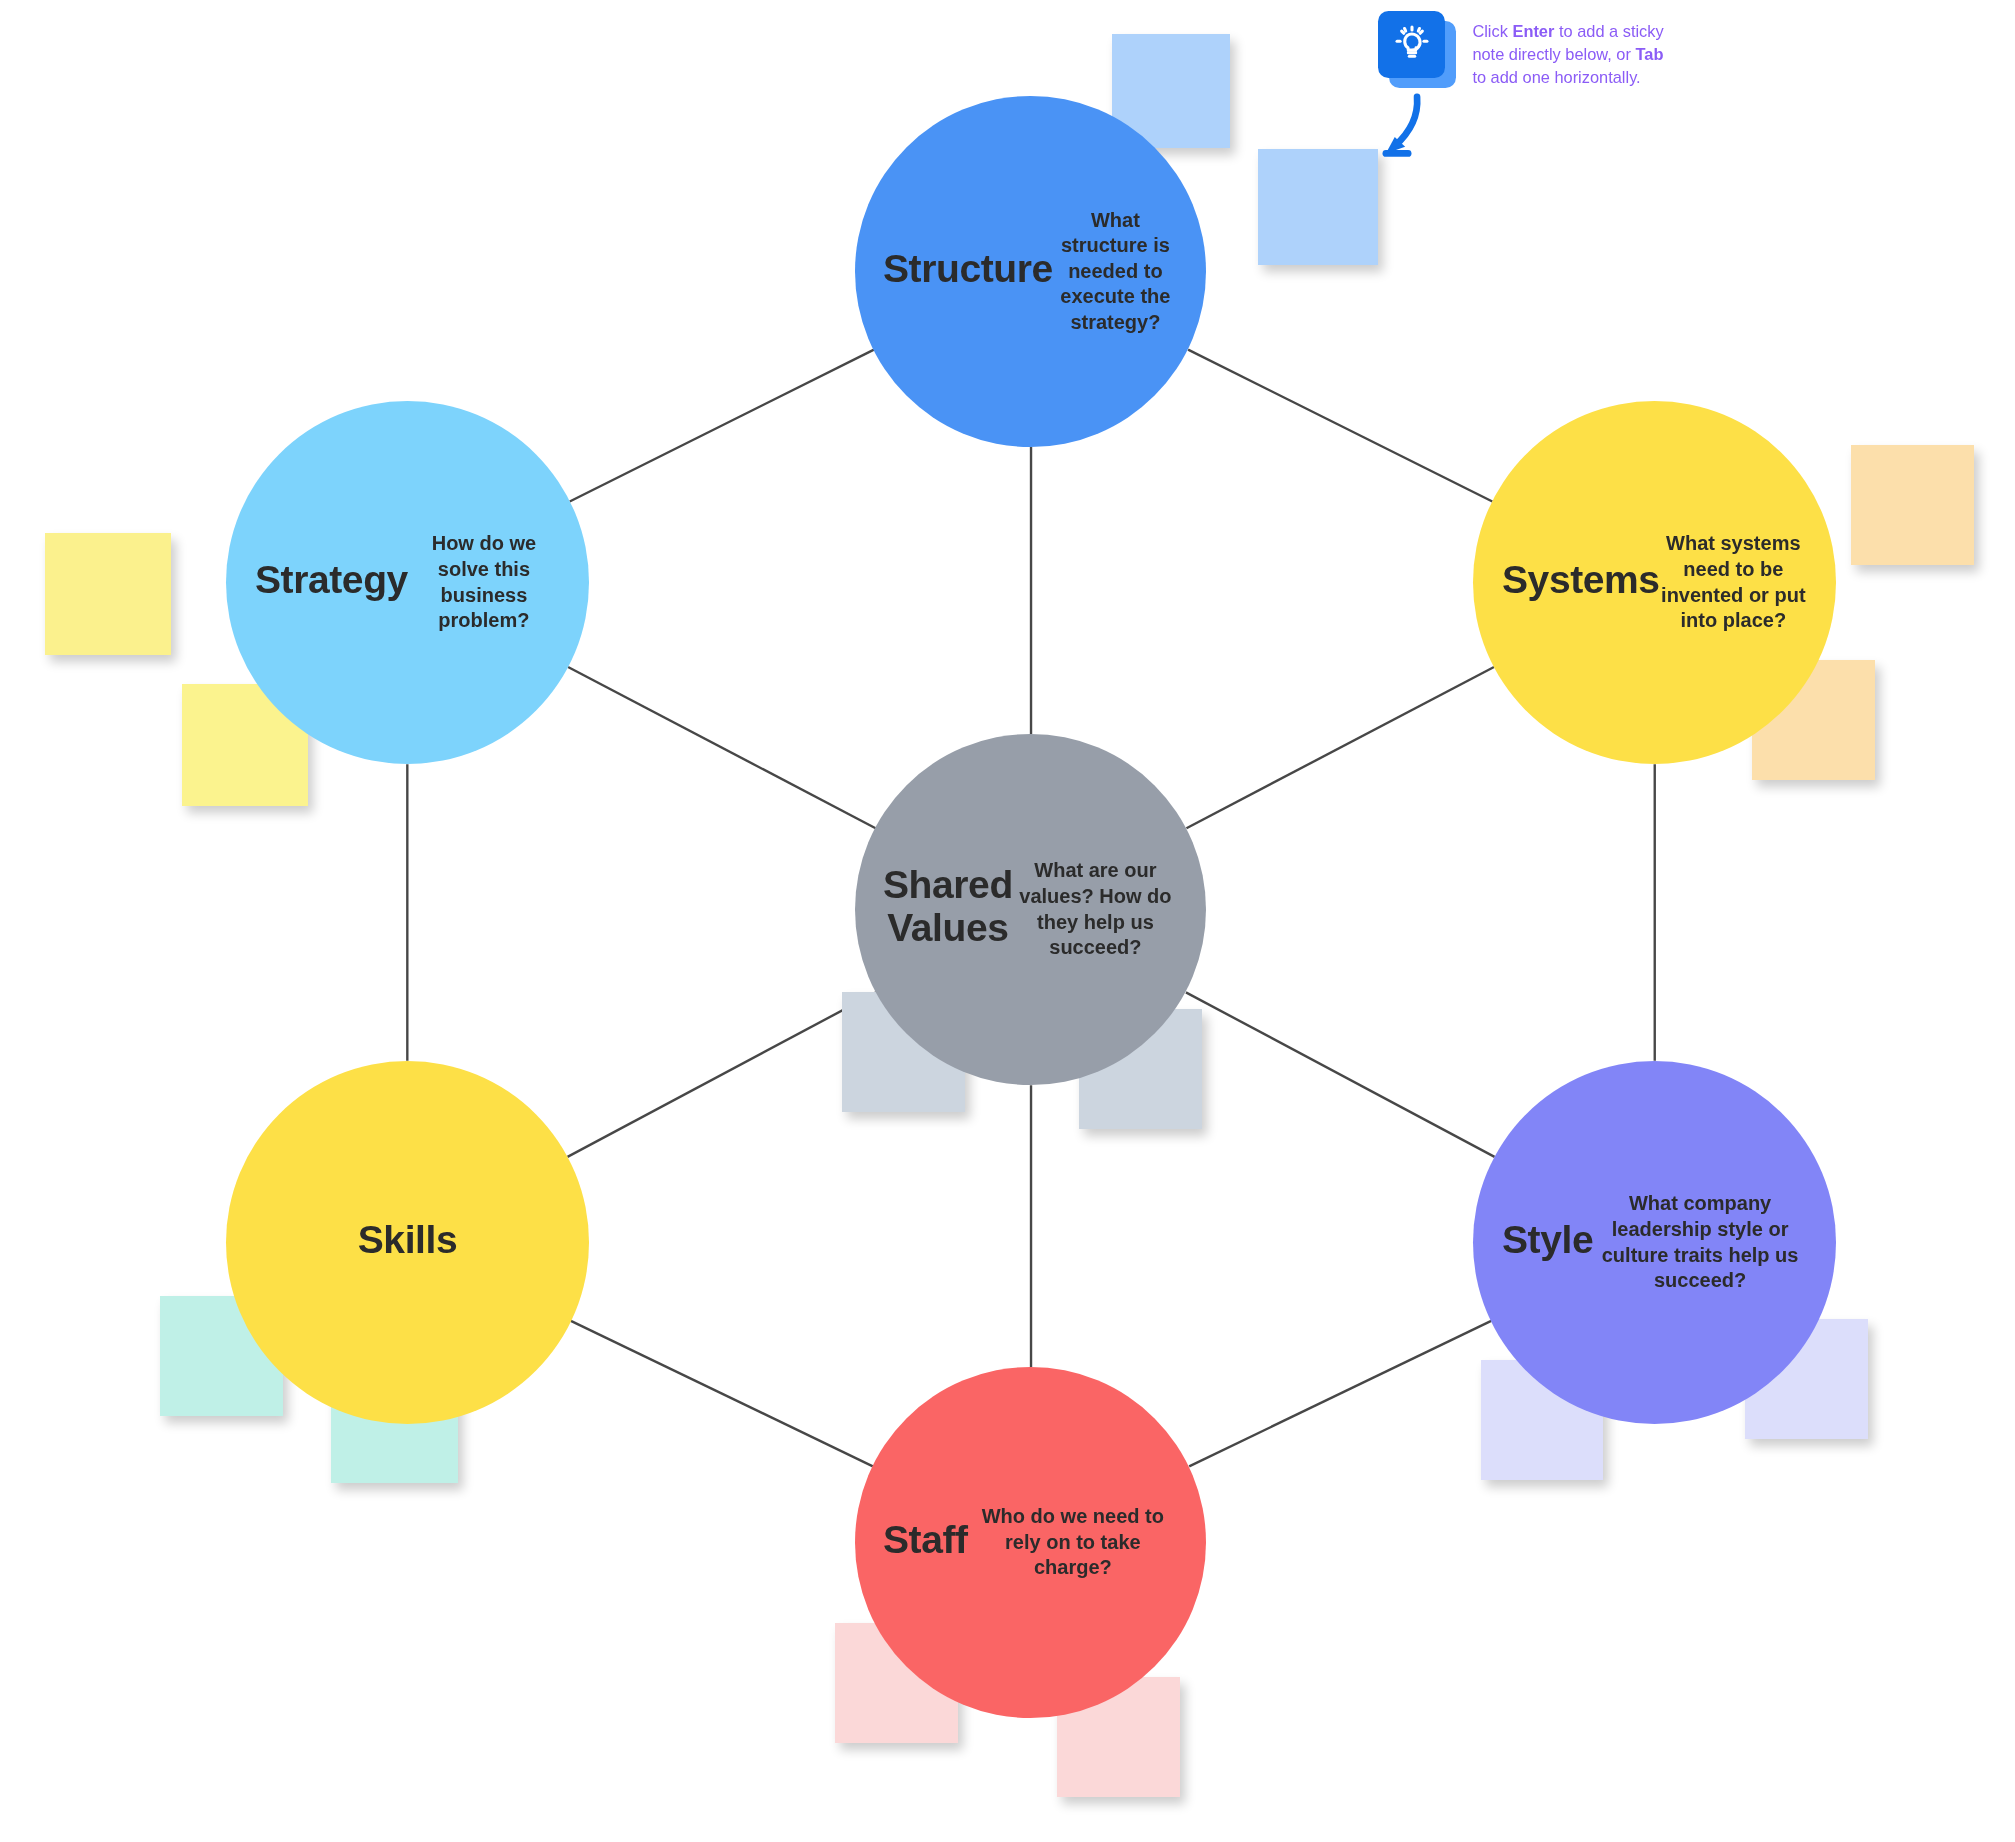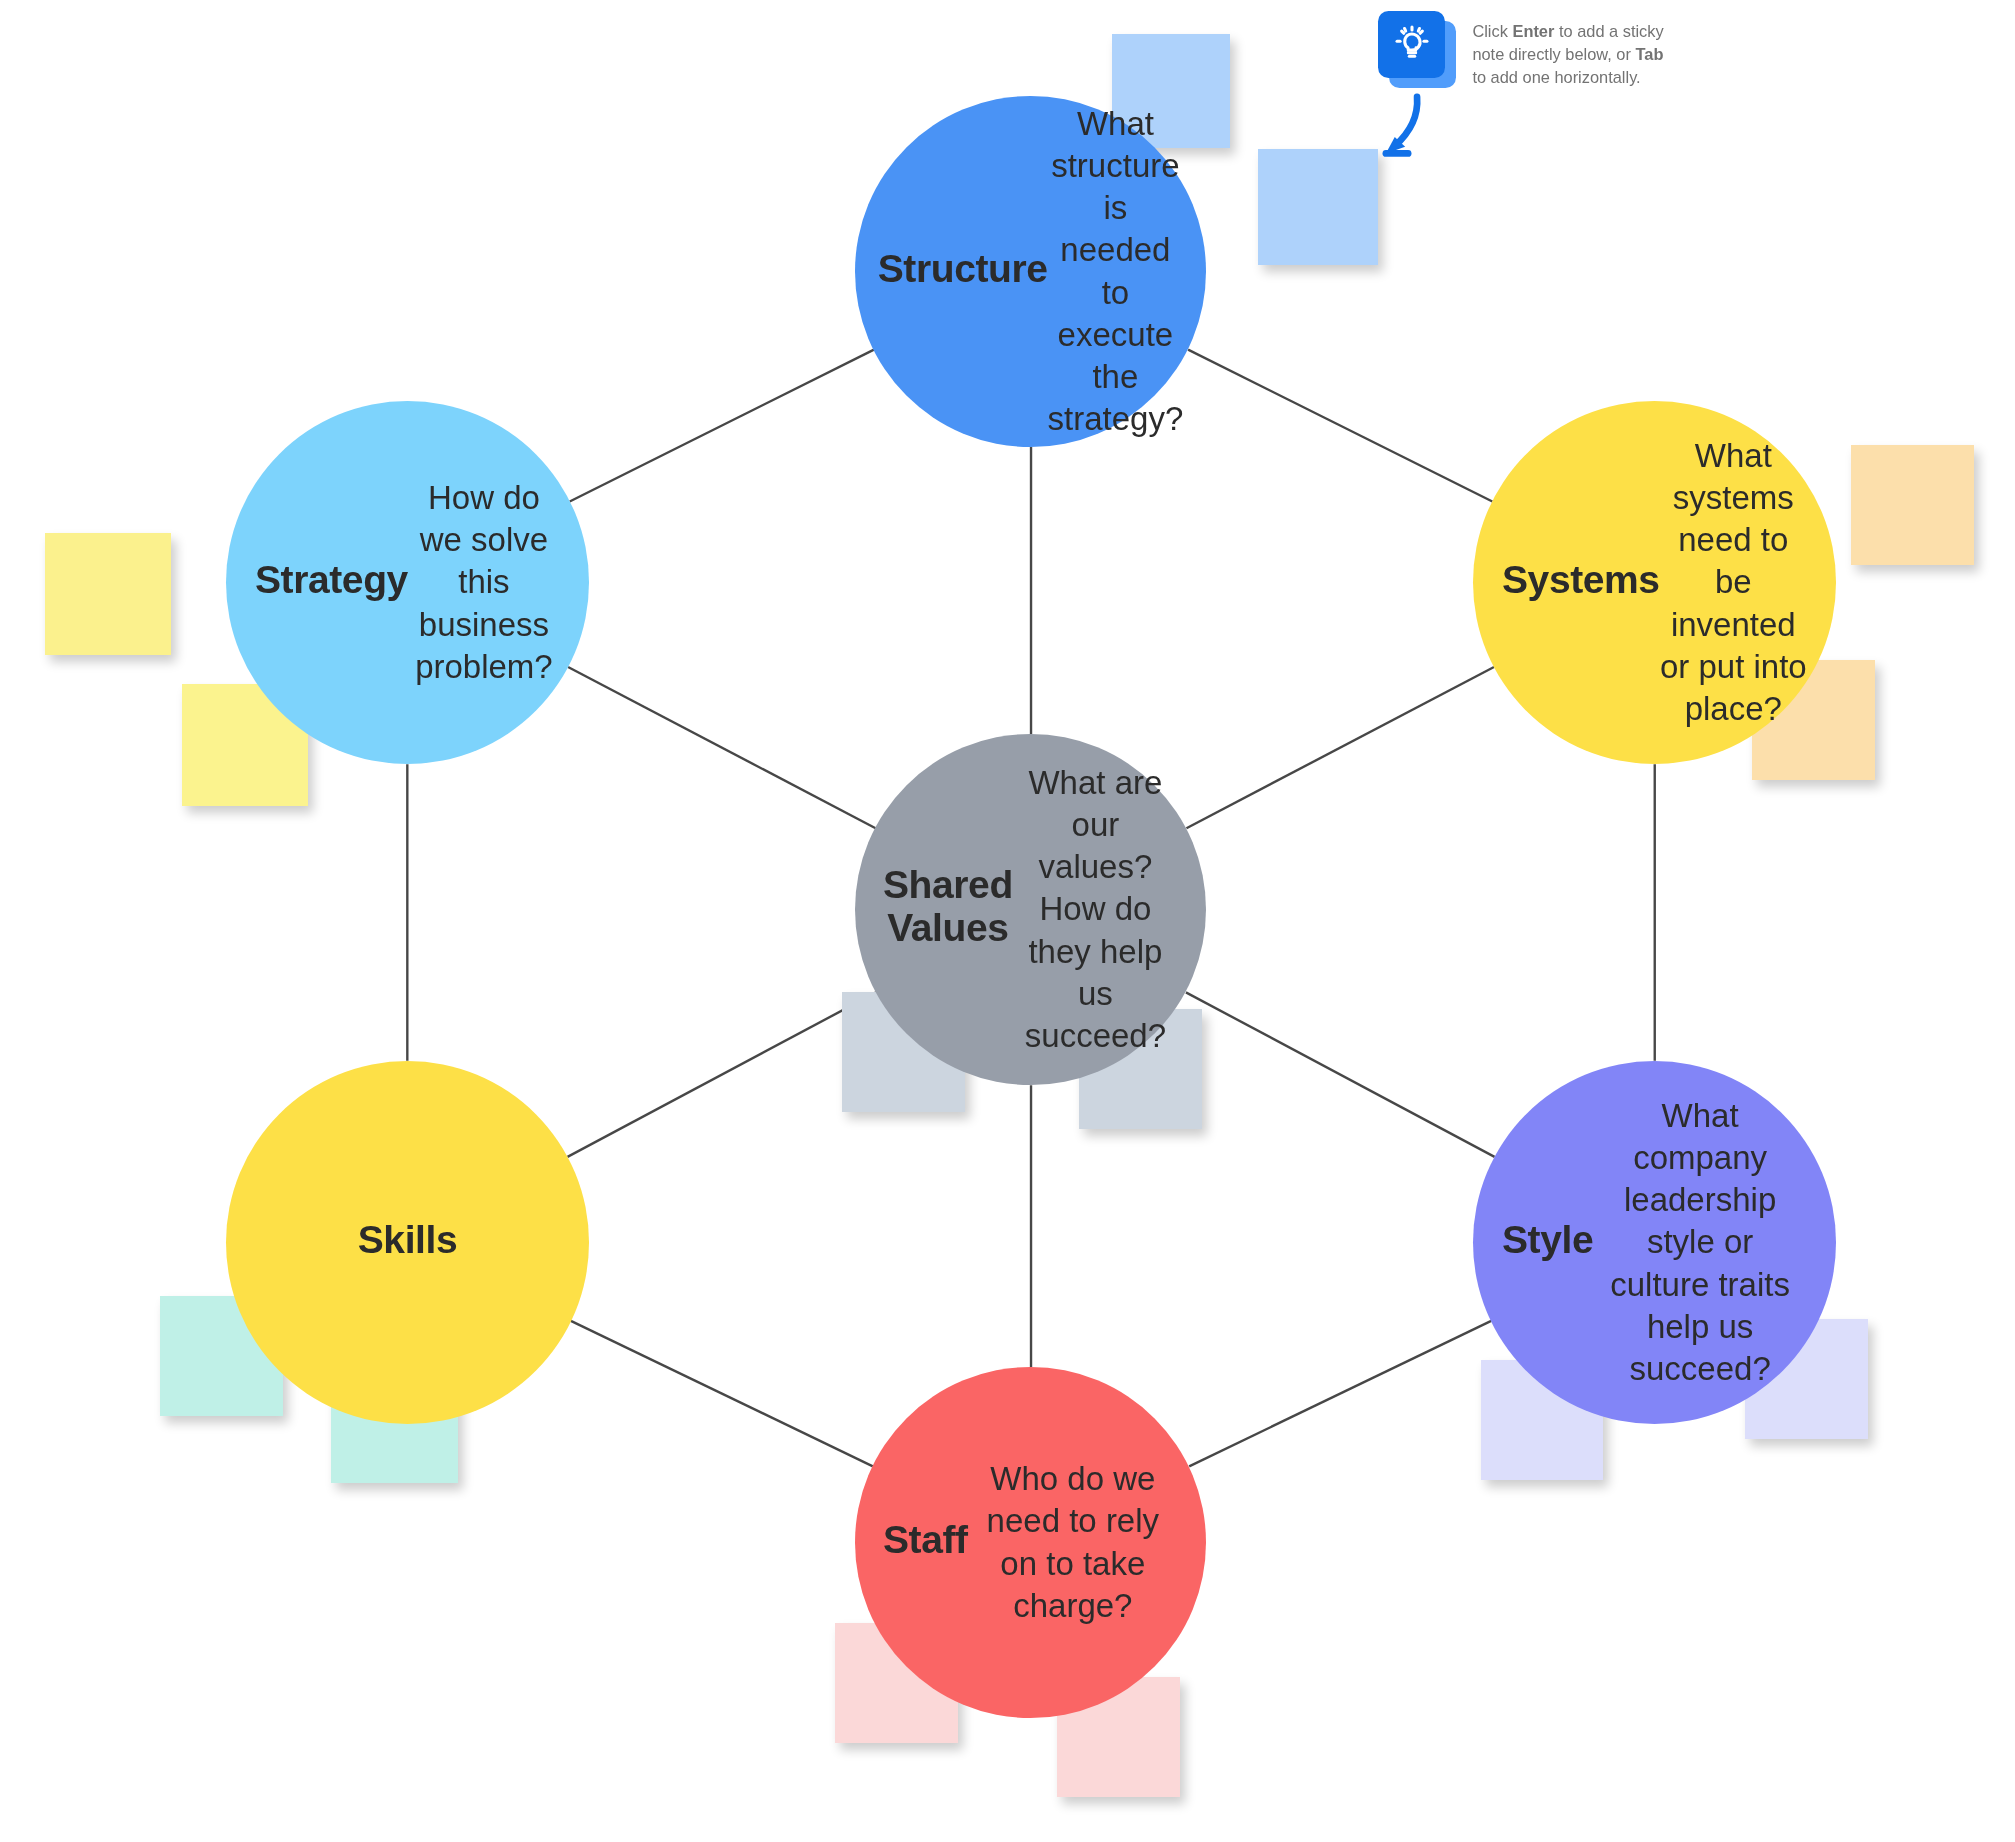--- a/index.html
+++ b/index.html
@@ -53,22 +53,22 @@
   }
   .node-title {
     font-size: 39px;
     font-weight: bold;
     color: #2b2b2b;
     line-height: 1.1;
     margin: 0 0 4.5px 0;
     letter-spacing: -0.4px;
   }
   .node-desc {
-    font-size: 33px;
-    font-weight: normal;
+    font-size: 20px;
+    font-weight: bold;
     color: #2b2b2b;
     line-height: 1.28;
     margin: 0;
   }
 
   
   #hint {
     position: absolute;
     left: 1378px;
     top: 10.5px;
@@ -103,21 +103,21 @@
     display: flex;
     align-items: center;
     justify-content: center;
   }
   .hint-text {
     margin-left: 13.4px;
     margin-top: 9px;
     width: 200px;
     font-size: 16.4px;
     line-height: 1.42;
-    color: #737373;
+    color: #8b5cf6;
   }
   .hint-text b { font-weight: bold; }
   #hint-arrow {
     position: absolute;
     left: 1378px;
     top: 91px;
     z-index: 6;
   }
 </style>
 </head>

